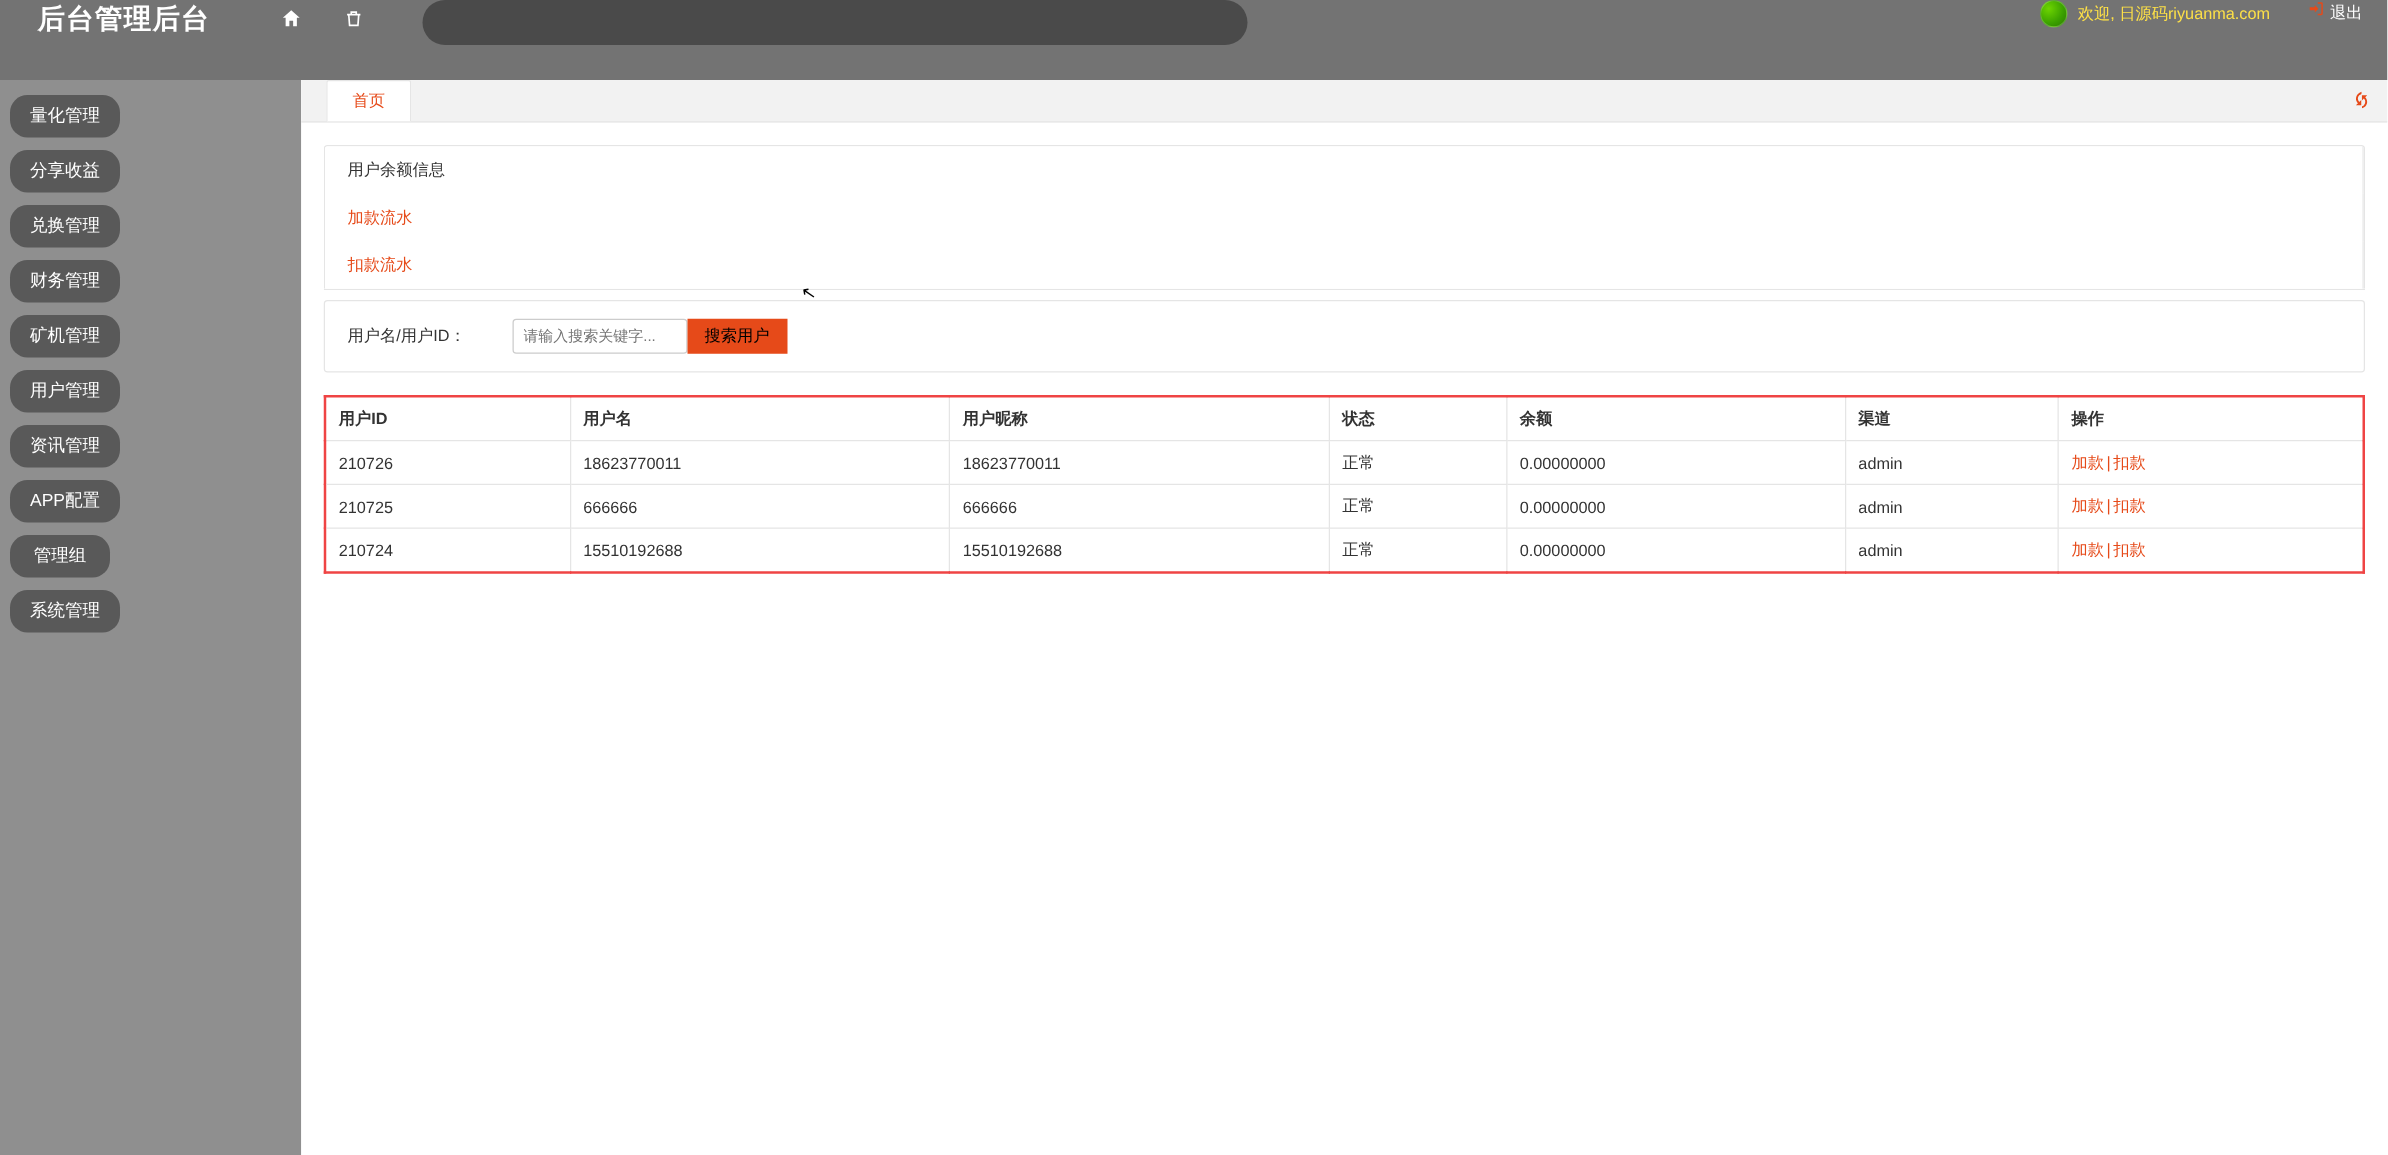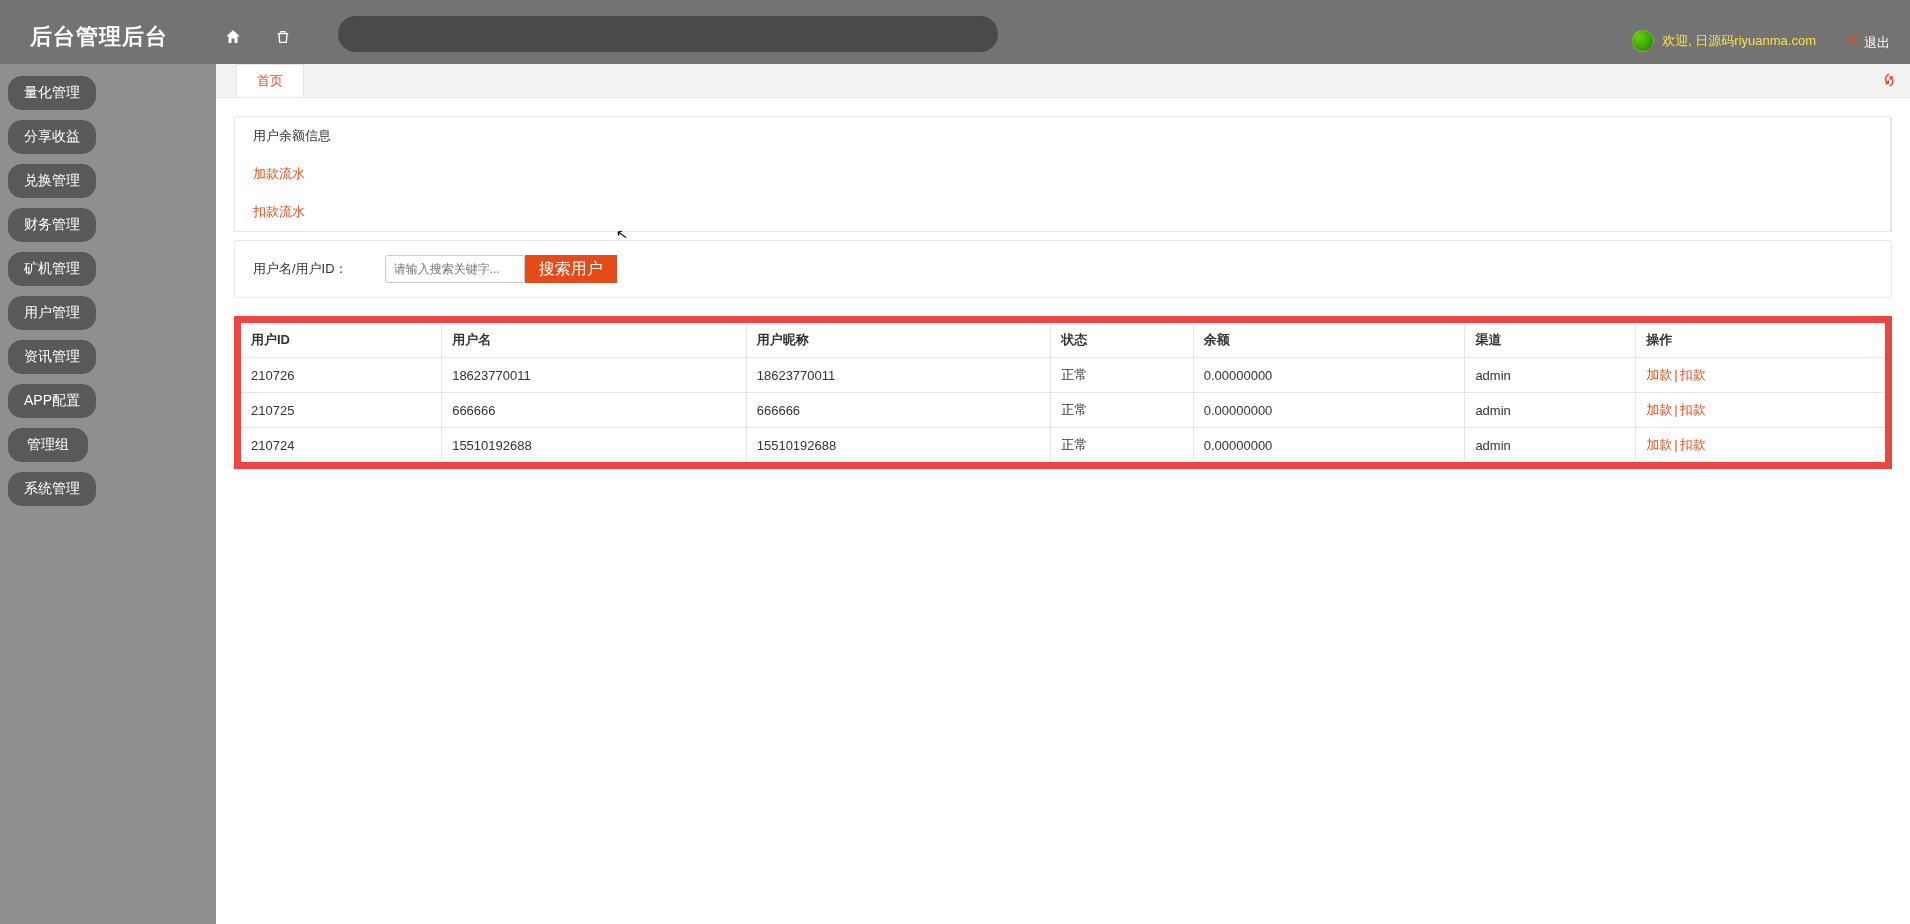--- a/index.html
+++ b/index.html
@@ -3,21 +3,21 @@
   <meta charset="utf-8">
   <style>
     * { margin: 0; padding: 0; box-sizing: border-box; }
     body { font-family: "Microsoft YaHei", Arial, sans-serif; font-size: 13px; background: #fff; color: #333; }
 
     
     .topbar {
       height: 64px;
       background: #737373;
       display: flex;
-      align-items: flex-end;
+      align-items: flex-start;
       padding: 0 20px 12px 30px;
       color: #fff;
     }
     .topbar .logo {
       font-size: 22px;
       font-weight: bold;
       margin-right: 50px;
       letter-spacing: 1px;
     }
     .topbar .icon-btn {
@@ -65,21 +65,21 @@
       color: #e64a19;
       margin-right: 4px;
       font-size: 14px;
     }
 
     
     .layout { display: flex; min-height: calc(100vh - 64px); }
 
     
     .sidebar {
-      width: 216px;
+      width: 241px;
       background: #8f8f8f;
       padding: 12px 8px;
       display: flex;
       flex-direction: column;
       gap: 10px;
     }
     .sidebar .nav-item {
       background: #595959;
       color: #fff;
       padding: 8px 16px;
@@ -164,34 +164,34 @@
       height: 28px;
       border: 1px solid #ccc;
       border-radius: 3px;
       padding: 0 8px;
       width: 140px;
       font-size: 12px;
       margin-left: 37px;
     }
     .search-row .btn {
       background: #e64a19;
-      color: #ffffff;
+      color: #000000;
       border: none;
       height: 28px;
       padding: 0 14px;
       border-radius: 0;
-      font-size: 16px;
+      font-size: 13px;
       cursor: pointer;
     }
 
     
     table.data-table {
       width: 100%;
       border-collapse: collapse;
-      border: 7px solid #ef4444;
+      border: 2px solid #ef4444;
     }
     table.data-table th, table.data-table td {
       border: 1px solid #e5e5e5;
       padding: 8px 10px;
       text-align: left;
       font-size: 13px;
     }
     table.data-table th { font-weight: bold; background: #fff; }
     .op-link { color: #e64a19; cursor: pointer; }
     .op-sep { color: #e64a19; margin: 0 2px; }

